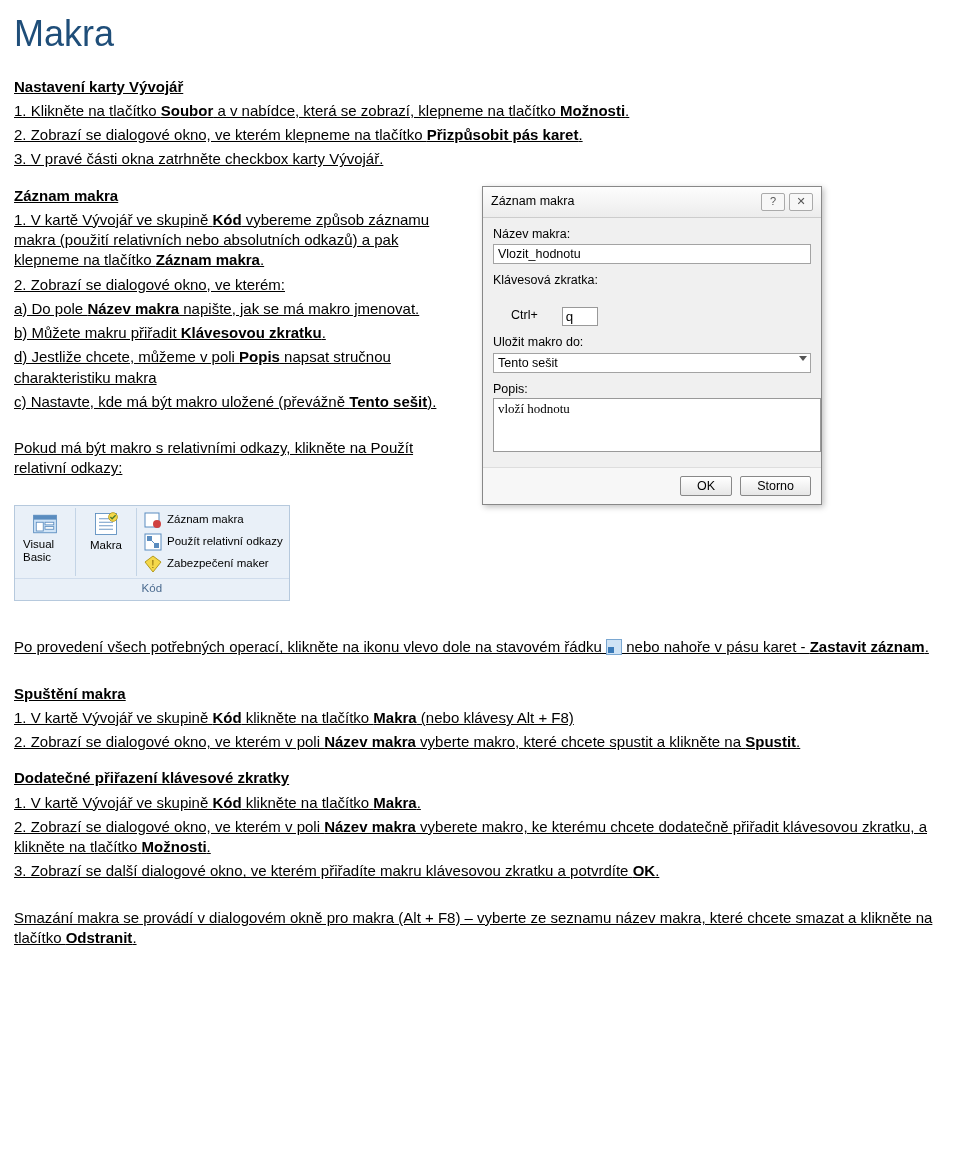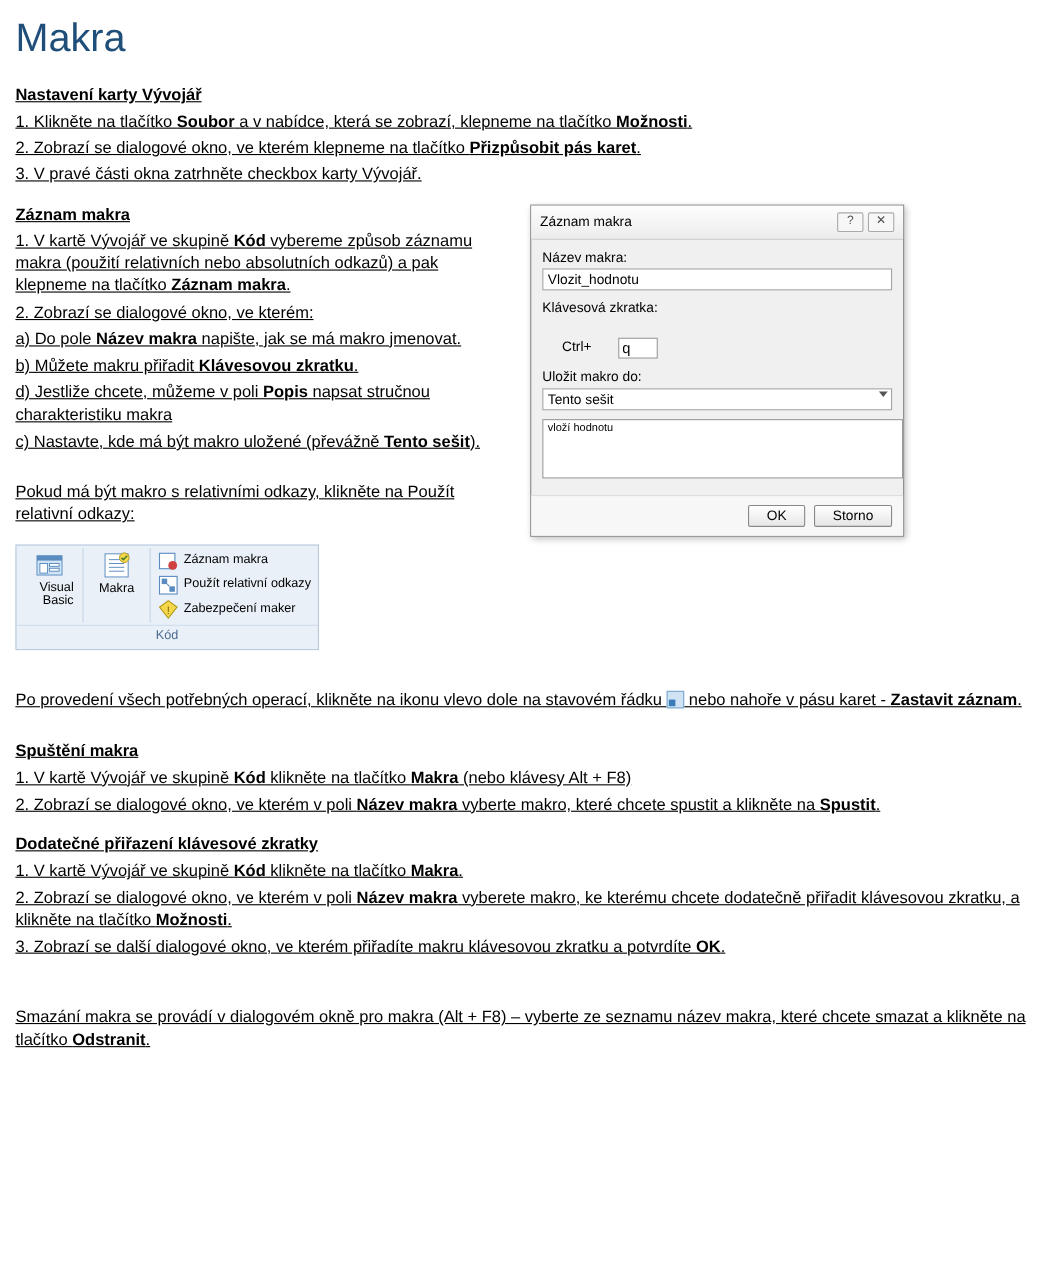--- a/index.html
+++ b/index.html
@@ -89,21 +89,21 @@
   .ribbon {
     display: inline-block;
     border: 1px solid #b6c9dd;
     background: #e9f0f8;
     font-size: 11.5px;
   }
   .ribbon-body { display: flex; }
   .ribbon-tile {
     display: flex; flex-direction: column; align-items: center;
     padding: 4px 8px;
-    text-align: right;
+    text-align: left;
     min-width: 44px;
   }
   .ribbon-divider { width: 1px; background: #c3d4e6; margin: 2px 0; }
   .ribbon-list { padding: 3px 6px; }
   .ribbon-list div { display: flex; align-items: center; gap: 4px; padding: 1px 0; }
   .ribbon-caption {
     text-align: center;
     padding: 2px 0 4px 0;
     color: #4b6b8f;
     border-top: 1px solid #cfdcec;
@@ -124,22 +124,22 @@
     position: absolute;
     width: 6px; height: 6px;
     background: #3a7ab8;
     bottom: 1px; left: 1px;
   }
   .textarea {
     width: 100%; height: 48px;
     border: 1px solid #999;
     background: #fff;
     padding: 2px 4px;
-    font-family: Liberation Sans, sans-serif;
-    font-size: 10px;
+    font-family: Liberation Serif, serif;
+    font-size: 13px;
     resize: none;
   }
 </style>
 </head>
 <body>
 
 <h1>Makra</h1>
 
 <div class="block">
   <p><span class="bold">Nastavení karty Vývojář</span></p>
@@ -185,20 +185,21 @@
         <div><span>Klávesová zkratka:</span></div>
         <div class="shortcut-row">
           <span>Ctrl+</span>
           <input value="q" style="">
         </div>
         <div><span>Uložit makro do:</span></div>
         <div class="combo">
           <input class="fld" value="Tento sešit" style="">
           <span class="caret"></span>
         </div>
+        <div><span>Popis:</span></div>
         <textarea class="textarea" style="">vloží hodnotu</textarea>
       </div>
       <div class="dlg-buttons">
         <button class="btn">OK</button>
         <button class="btn">Storno</button>
       </div>
     </div>
   </div>
 </div>
 
@@ -272,15 +273,15 @@
   <p><span>2. Zobrazí se dialogové okno, ve kterém v poli </span><span class="bold">Název makra</span><span> vyberte makro, které chcete spustit a klikněte na </span><span class="bold">Spustit</span><span>.</span></p>
 </div>
 
 <div class="block">
   <p><span class="bold">Dodatečné přiřazení klávesové zkratky</span></p>
   <p><span>1. V kartě Vývojář ve skupině </span><span class="bold">Kód</span><span> klikněte na tlačítko </span><span class="bold">Makra</span><span>.</span></p>
   <p><span>2. Zobrazí se dialogové okno, ve kterém v poli </span><span class="bold">Název makra</span><span> vyberete makro, ke kterému chcete dodatečně přiřadit klávesovou zkratku, a klikněte na tlačítko </span><span class="bold">Možnosti</span><span>.</span></p>
   <p><span>3. Zobrazí se další dialogové okno, ve kterém přiřadíte makru klávesovou zkratku a potvrdíte </span><span class="bold">OK</span><span>.</span></p>
 </div>
 
-<div class="block" style="margin-top:44px">
+<div class="block" style="margin-top:26px">
   <p><span>Smazání makra se provádí v dialogovém okně pro makra (Alt + F8) – vyberte ze seznamu název makra, které chcete smazat a klikněte na tlačítko </span><span class="bold">Odstranit</span><span>.</span></p>
 </div>
 
 </body></html>

